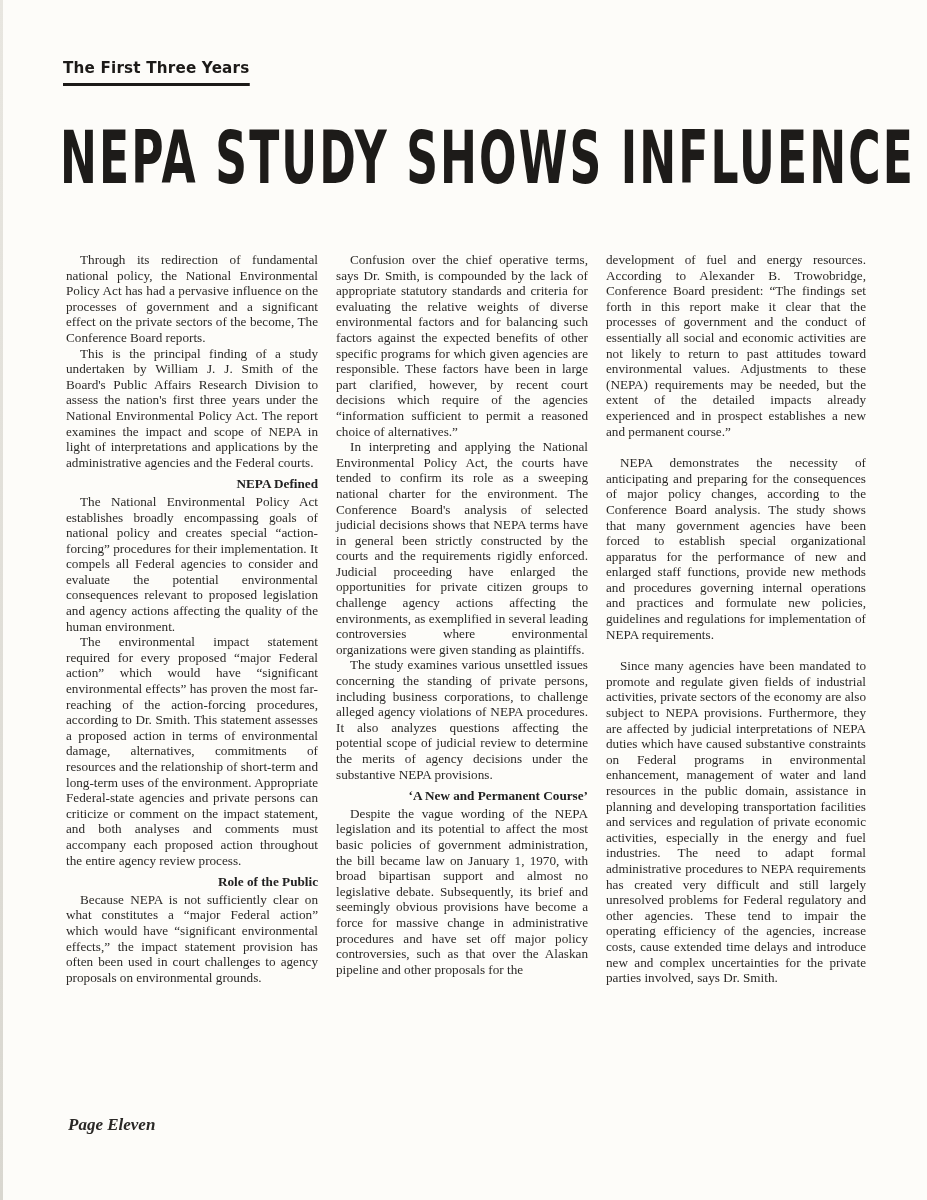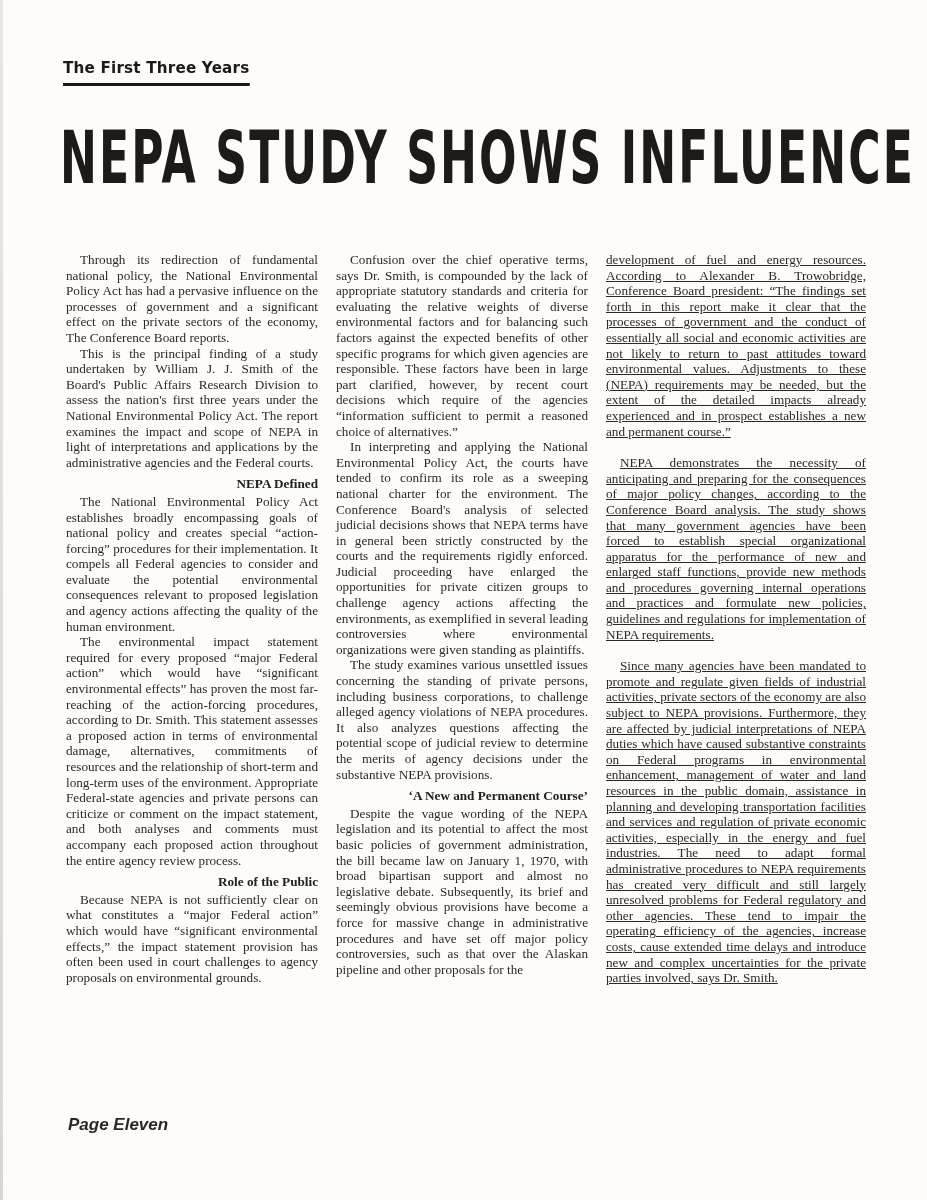--- a/index.html
+++ b/index.html
@@ -40,44 +40,44 @@
     }
     .col p { margin: 0; text-indent: 14px; }
     .col p.nb { text-indent: 0; }
     .col p.gap { margin-top: 16px; }
     .col h3 {
       margin: 6px 0 2px; text-align: right;
       font-size: 13.2px; font-weight: bold;
       font-family: "Liberation Serif", "DejaVu Serif", serif;
       color: #222;
     }
-    .col3 { width: 260px; text-decoration: underline; }
+    .col3 { width: 260px; }
     .footer {
       position: absolute; left: 68px; top: 1115px;
-      font-family: Liberation Sans, sans-serif;
+      font-family: Liberation Serif, serif;
       font-style: italic; font-weight: bold; font-size: 17px;
       color: #2a2826;
       text-align: center;
     }
     .edge {
       position: absolute; left: 0; top: 0; width: 3px; height: 1200px;
       background: linear-gradient(#e8e6e0, #d9d7d0);
     }
   </style>
 </head>
 <body>
 
 <div class="edge"></div>
 
 <div class="kicker">The First Three Years</div>
 <h1 class="headline" style="margin:0;">NEPA STUDY SHOWS INFLUENCE</h1>
 
 <div class="columns">
   <div class="col col1">
-      <p>Through its redirection of fundamental national policy, the National Environmental Policy Act has had a pervasive influence on the processes of government and a significant effect on the private sectors of the economy, The Conference Board reports.</p>
+      <p>Through its redirection of fundamental national policy, the National Environmental Policy Act has had a pervasive influence on the processes of government and a significant effect on the private sectors of the become, The Conference Board reports.</p>
       <p>This is the principal finding of a study undertaken by William J. J. Smith of the Board's Public Affairs Research Division to assess the nation's first three years under the National Environmental Policy Act. The report examines the impact and scope of NEPA in light of interpretations and applications by the administrative agencies and the Federal courts.</p>
       <h3>NEPA Defined</h3>
       <p>The National Environmental Policy Act establishes broadly encompassing goals of national policy and creates special “action-forcing” procedures for their implementation. It compels all Federal agencies to consider and evaluate the potential environmental consequences relevant to proposed legislation and agency actions affecting the quality of the human environment.</p>
       <p>The environmental impact statement required for every proposed “major Federal action” which would have “significant environmental effects” has proven the most far-reaching of the action-forcing procedures, according to Dr. Smith. This statement assesses a proposed action in terms of environmental damage, alternatives, commitments of resources and the relationship of short-term and long-term uses of the environment. Appropriate Federal-state agencies and private persons can criticize or comment on the impact statement, and both analyses and comments must accompany each proposed action throughout the entire agency review process.</p>
       <h3>Role of the Public</h3>
       <p>Because NEPA is not sufficiently clear on what constitutes a “major Federal action” which would have “significant environmental effects,” the impact statement provision has often been used in court challenges to agency proposals on environmental grounds.</p>
     </div>
   <div class="col col2">
       <p>Confusion over the chief operative terms, says Dr. Smith, is compounded by the lack of appropriate statutory standards and criteria for evaluating the relative weights of diverse environmental factors and for balancing such factors against the expected benefits of other specific programs for which given agencies are responsible. These factors have been in large part clarified, however, by recent court decisions which require of the agencies “information sufficient to permit a reasoned choice of alternatives.”</p>
       <p>In interpreting and applying the National Environmental Policy Act, the courts have tended to confirm its role as a sweeping national charter for the environment. The Conference Board's analysis of selected judicial decisions shows that NEPA terms have in general been strictly constructed by the courts and the requirements rigidly enforced. Judicial proceeding have enlarged the opportunities for private citizen groups to challenge agency actions affecting the environments, as exemplified in several leading controversies where environmental organizations were given standing as plaintiffs.</p>

